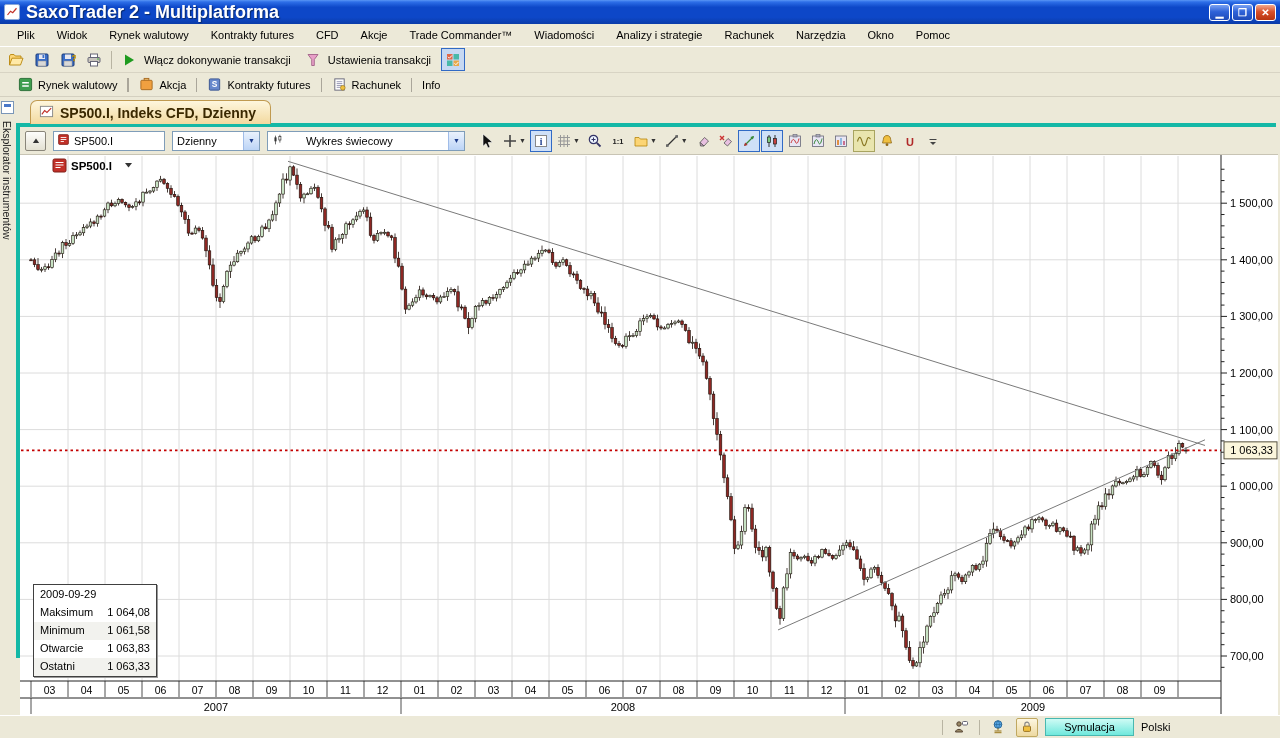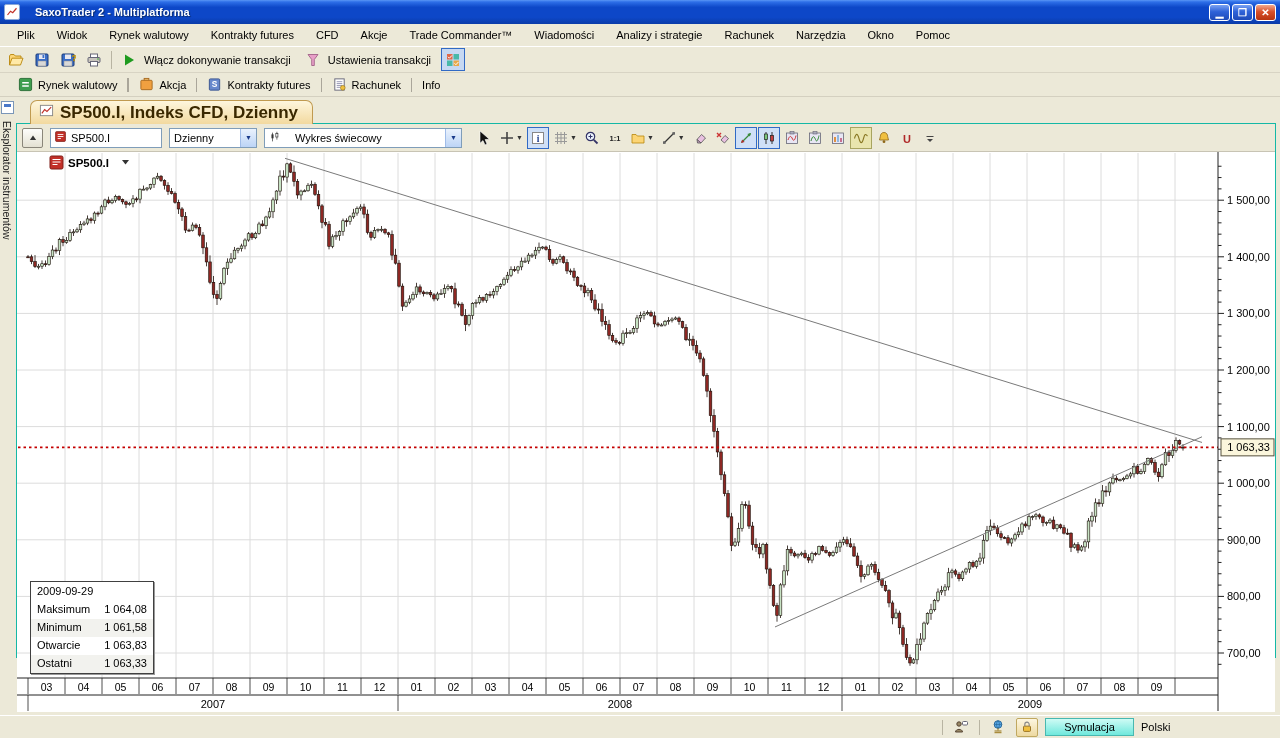--- a/index.html
+++ b/index.html
@@ -4,21 +4,21 @@
 <style>
   *{box-sizing:border-box;margin:0;padding:0}
   html,body{width:1280px;height:738px;overflow:hidden}
   body{position:relative;font-family:"Liberation Sans",sans-serif;font-size:11px;background:#ECE9D8;color:#000}
   svg{font-family:"Liberation Sans",sans-serif}
 
   
   .titlebar{position:absolute;left:0;top:0;width:1280px;height:24px;display:flex;align-items:center;padding:0 4px;
     background:linear-gradient(#5A96F5 0%,#2E6FE8 8%,#0D47C8 30%,#0D47C8 72%,#0A3BA8 100%);color:#fff}
   .appicon{width:16px;height:16px;background:#fff;border:1px solid #8AA8D8;border-radius:2px;display:flex;align-items:center;justify-content:center}
-  .titlebar .ttl{font-weight:bold;font-size:11px;margin-left:15px;text-shadow:1px 1px 1px #0A2A6A;flex:1}
+  .titlebar .ttl{font-weight:bold;font-size:18px;margin-left:6px;text-shadow:1px 1px 1px #0A2A6A;flex:1}
   .winbtn{width:21px;height:17px;margin-left:2px;border:1px solid #fff;border-radius:3px;color:#fff;
     display:flex;align-items:center;justify-content:center;font-size:10px;font-weight:bold;cursor:pointer;
     background:linear-gradient(#7AA2F2,#2E62D8 45%,#1E4AB8)}
   .winbtn.close{background:linear-gradient(#F2A88C,#D8502A 45%,#B83410)}
 
   
   .menubar{position:absolute;left:0;top:24px;width:1048px;height:22px;display:flex;align-items:center;padding-left:6px}
   .menuitem{padding:3px 11px;cursor:pointer}
   .toolbar{position:absolute;left:0;top:46px;width:1280px;height:27px;display:flex;align-items:center;padding-left:4px;border-top:1px solid #FFFFFF;border-bottom:1px solid #D8D4C4}
   .tbtn{width:24px;height:23px;display:flex;align-items:center;justify-content:center;border:1px solid transparent;cursor:pointer}
@@ -32,28 +32,28 @@
 
   
   .sidebar{position:absolute;left:0;top:97px;width:16px;height:615px}
   .sidebtn{position:absolute;left:1px;top:4px;width:13px;height:13px;background:#fff;border:1px solid #7A96B8;cursor:pointer}
   .sidebtn i{display:block;margin:2px;height:3px;background:#4A78C8}
   .sidelabel{position:absolute;left:1px;top:24px;writing-mode:vertical-rl;font-size:10.5px;color:#222;white-space:nowrap}
 
   
   .doctab{position:absolute;left:30px;top:100px;height:24px;z-index:3;display:flex;align-items:center;gap:6px;padding:0 14px 0 8px;
     background:linear-gradient(#FEF6DD,#F2D99F);border:1px solid #C09A50;border-bottom:none;border-radius:7px 7px 0 0;
-    font-weight:bold;font-size:17px;color:#3A2800;cursor:pointer}
-  .chartpanel{position:absolute;left:16px;top:123px;width:1260px;height:535px;border:1px solid #14b8a6;background:#fff}
+    font-weight:bold;font-size:14px;color:#3A2800;cursor:pointer}
+  .chartpanel{position:absolute;left:16px;top:123px;width:1260px;height:535px;border:4px solid #14b8a6;background:#fff}
   .charttoolbar{position:absolute;left:0;top:0;width:1258px;height:28px;background:#ECE9D8;border-bottom:1px solid #C8C4B4;
     display:flex;align-items:center;gap:7px;padding:0 5px}
   .smallbtn{width:21px;height:20px;border:1px solid #8A867A;border-radius:2px;background:linear-gradient(#FDFDFB,#E4E1D2);
     display:flex;align-items:center;justify-content:center;cursor:pointer}
   .instr{width:112px;height:20px;background:#fff;border:1px solid #7F9DB9;display:flex;align-items:center;gap:4px;padding:0 3px;cursor:text}
-  .combo{height:20px;background:#fff;border:1px solid #7F9DB9;display:flex;align-items:center;gap:12px;padding-left:4px;cursor:pointer}
+  .combo{height:20px;background:#fff;border:1px solid #7F9DB9;display:flex;align-items:center;gap:20px;padding-left:4px;cursor:pointer}
   .combo .val{flex:1;white-space:nowrap;overflow:hidden}
   .ddbtn{width:16px;height:18px;margin-left:auto;background:linear-gradient(#EAF2FD,#BCD4F6);border-left:1px solid #A0BCE8;
     display:flex;align-items:center;justify-content:center;color:#1A3A8A;font-size:7px}
   .cicons{display:flex;align-items:center;gap:1px;margin-left:4px}
   .cicon{height:22px;display:flex;align-items:center;justify-content:center;padding:0 2px;border:1px solid transparent;cursor:pointer}
   .cicon.active{border:1px solid #316AC5;background:#CFE0F7}
   .cicon.wavebg{background:#E9E5AE;border:1px solid #A8A460}
   .cicon .dd{font-size:7px;color:#333;margin-left:1px}
   #chart-svg{position:absolute;left:0;top:28px;cursor:crosshair}
 

